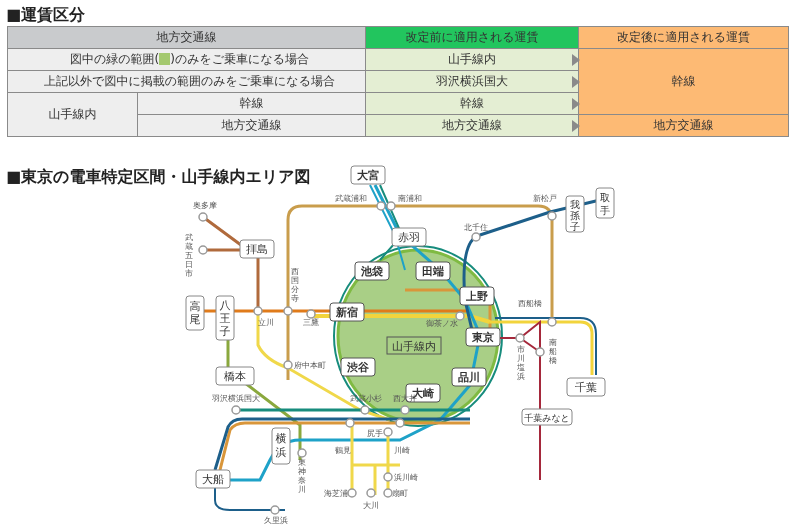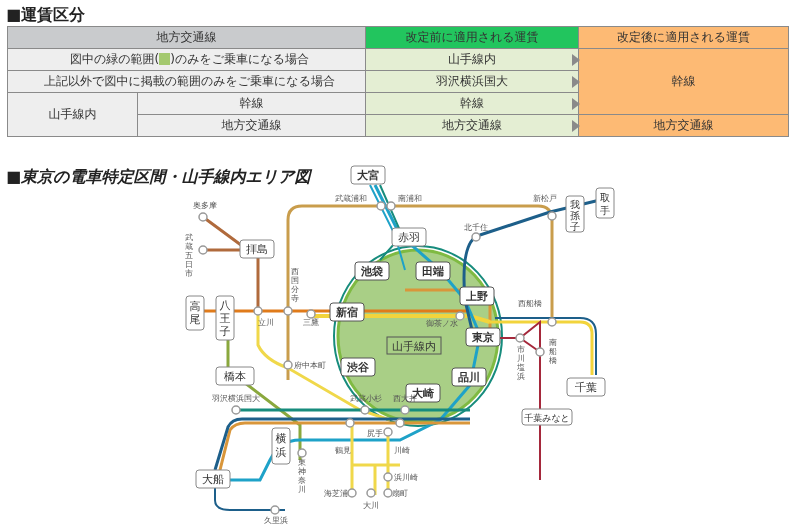--- a/index.html
+++ b/index.html
@@ -53,21 +53,21 @@
     <td class="c-lg"><span>幹線</span><span class="arrow"></span></td>
   </tr>
   <tr>
     <td class="c-gray">地方交通線</td>
     <td class="c-lg"><span>地方交通線</span><span class="arrow"></span></td>
     <td class="c-g">地方交通線</td>
   </tr>
 </tbody>
   </table>
 
-<div class="sec-title" style="top:167px;font-style:italic;">■東京の電車特定区間・山手線内エリア図</div>
+<div class="sec-title" style="top:167px;">■東京の電車特定区間・山手線内エリア図</div>
 
 <svg class="map" width="800" height="532" viewBox="0 0 800 532">
 
   <ellipse cx="418" cy="336" rx="80" ry="86" fill="#a9cf86" stroke="#7fba42" stroke-width="3"></ellipse>
   <ellipse cx="418" cy="336" rx="84" ry="90" fill="none" stroke="#178c7d" stroke-width="2"></ellipse>
 
   <path d="M288,220 Q288,206 302,206 L538,206 Q552,206 552,220 L552,318" fill="none" stroke="#c99d4c" stroke-width="3"></path>
   <path d="M288,220 L288,380" fill="none" stroke="#c99d4c" stroke-width="3"></path>
   <path d="M405,290 L480,290 Q490,290 490,300 L490,330" fill="none" stroke="#d9963a" stroke-width="3"></path>
 

